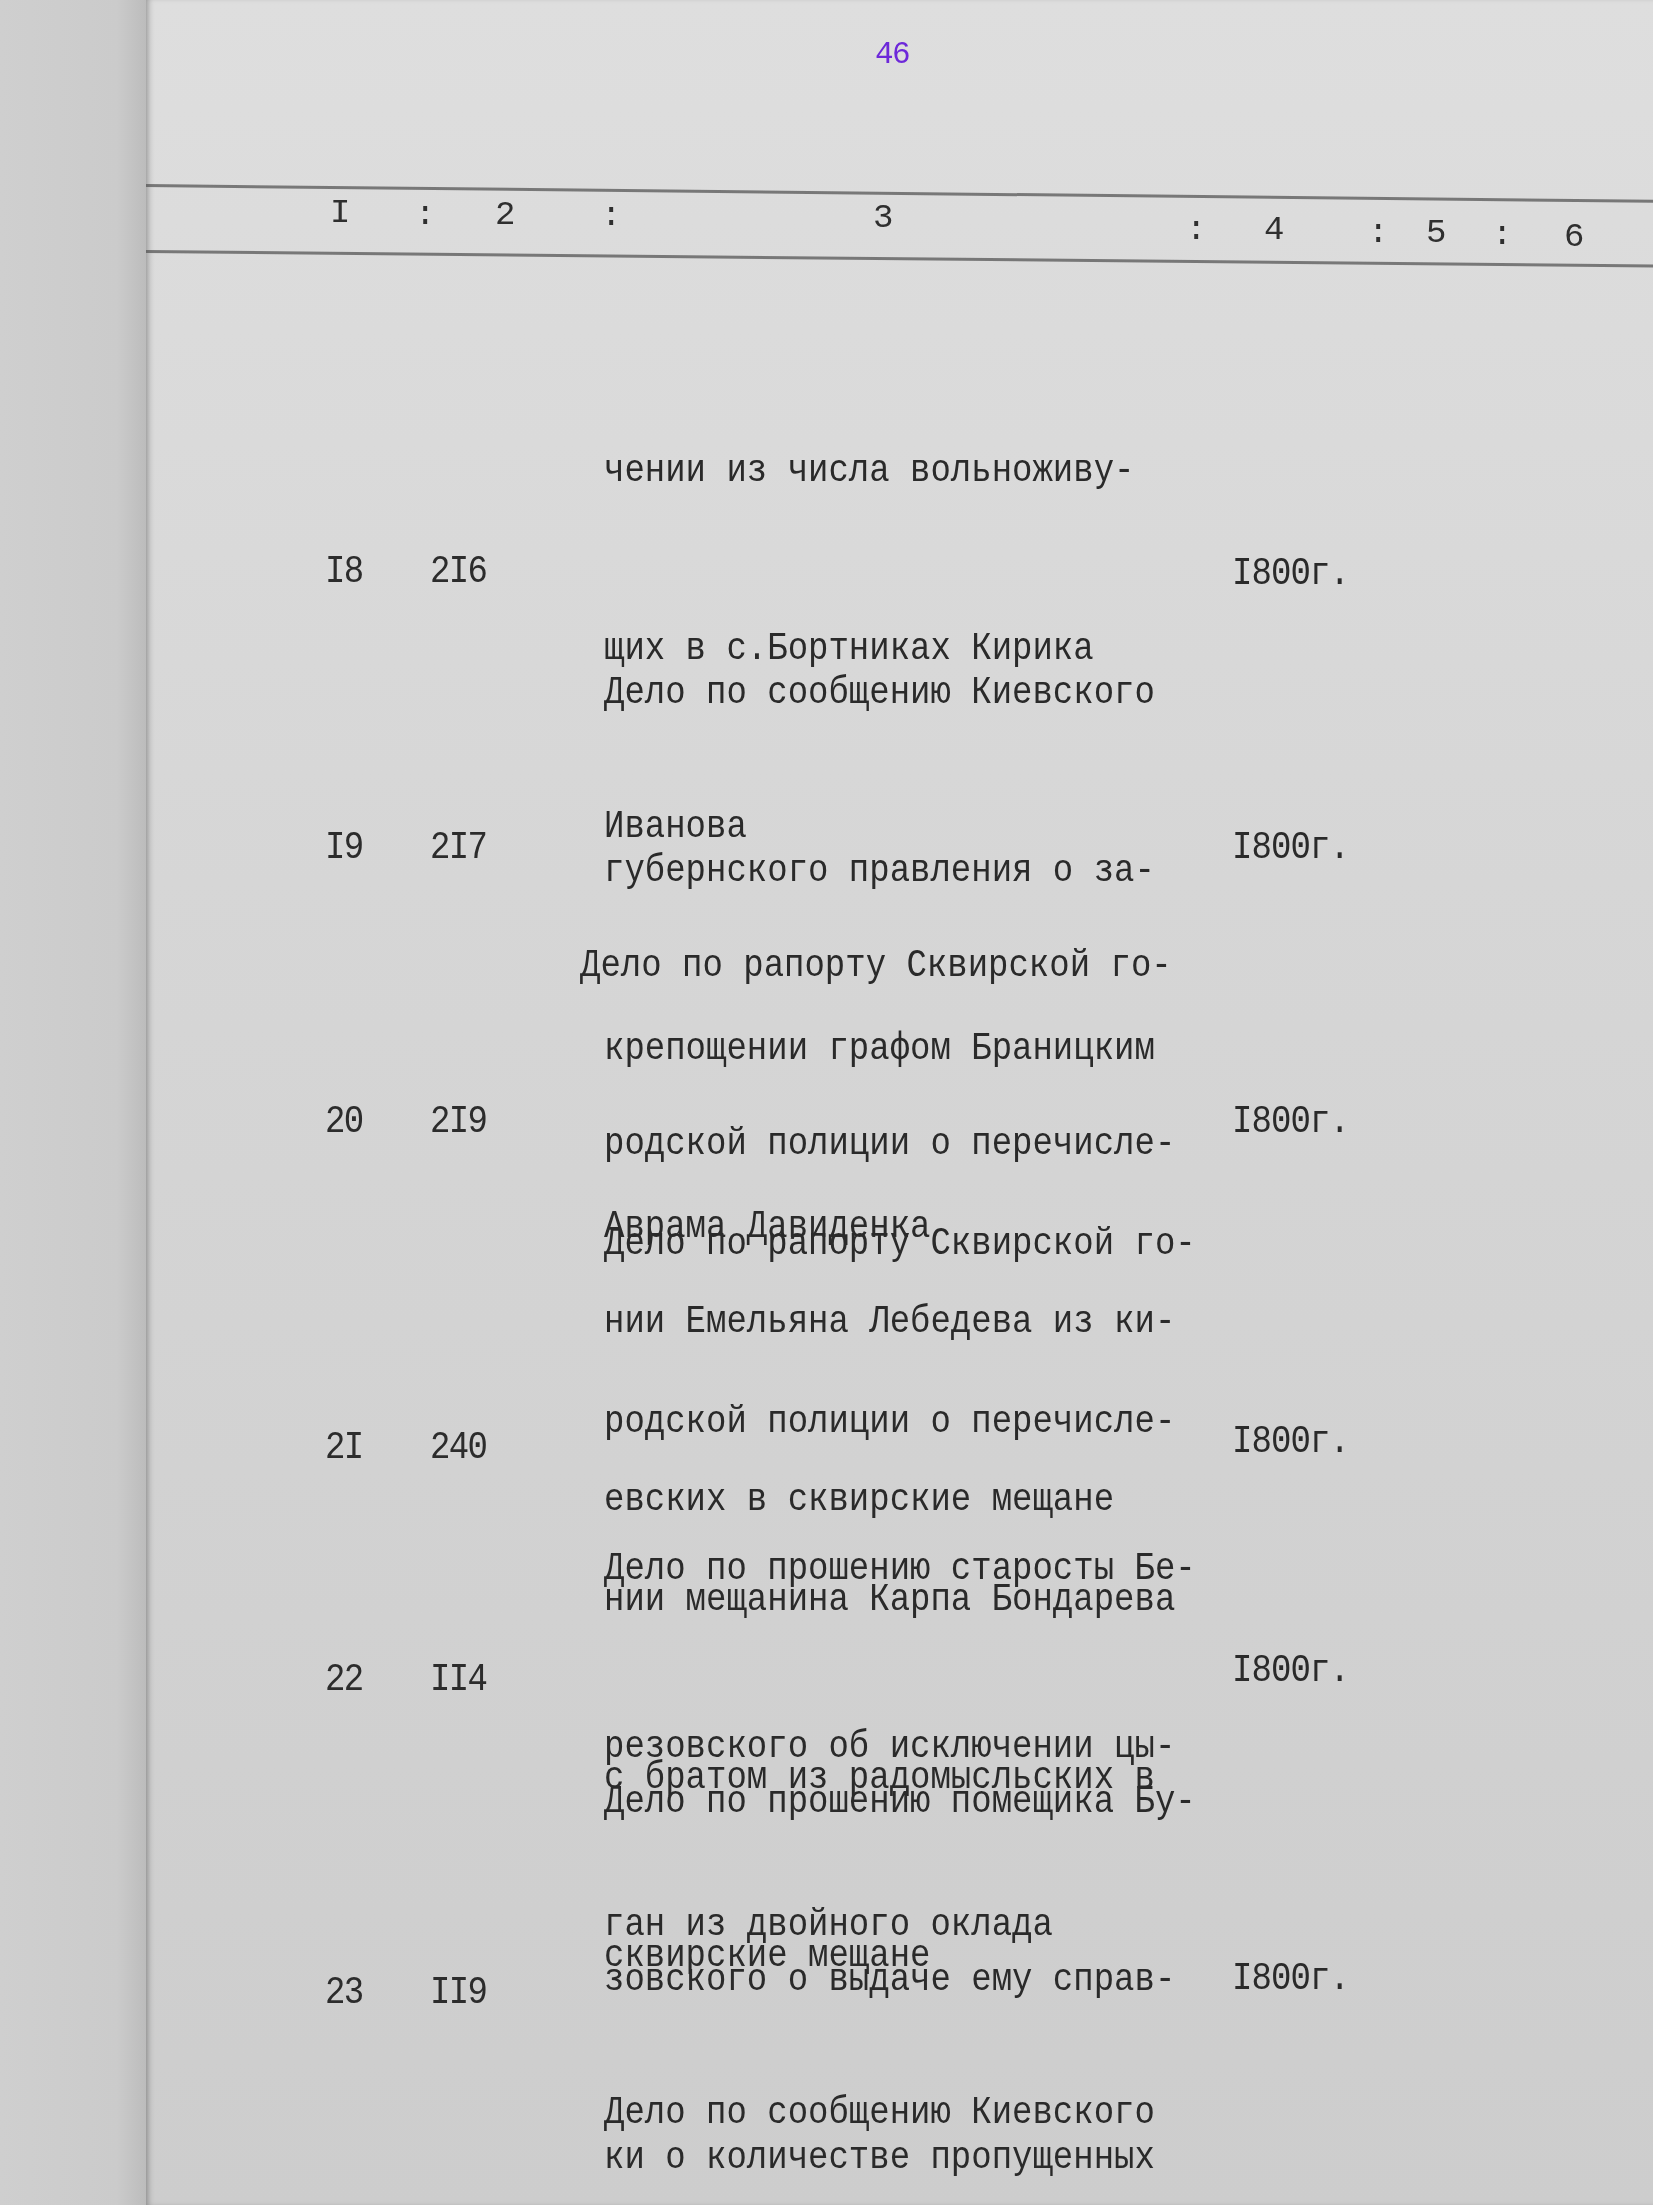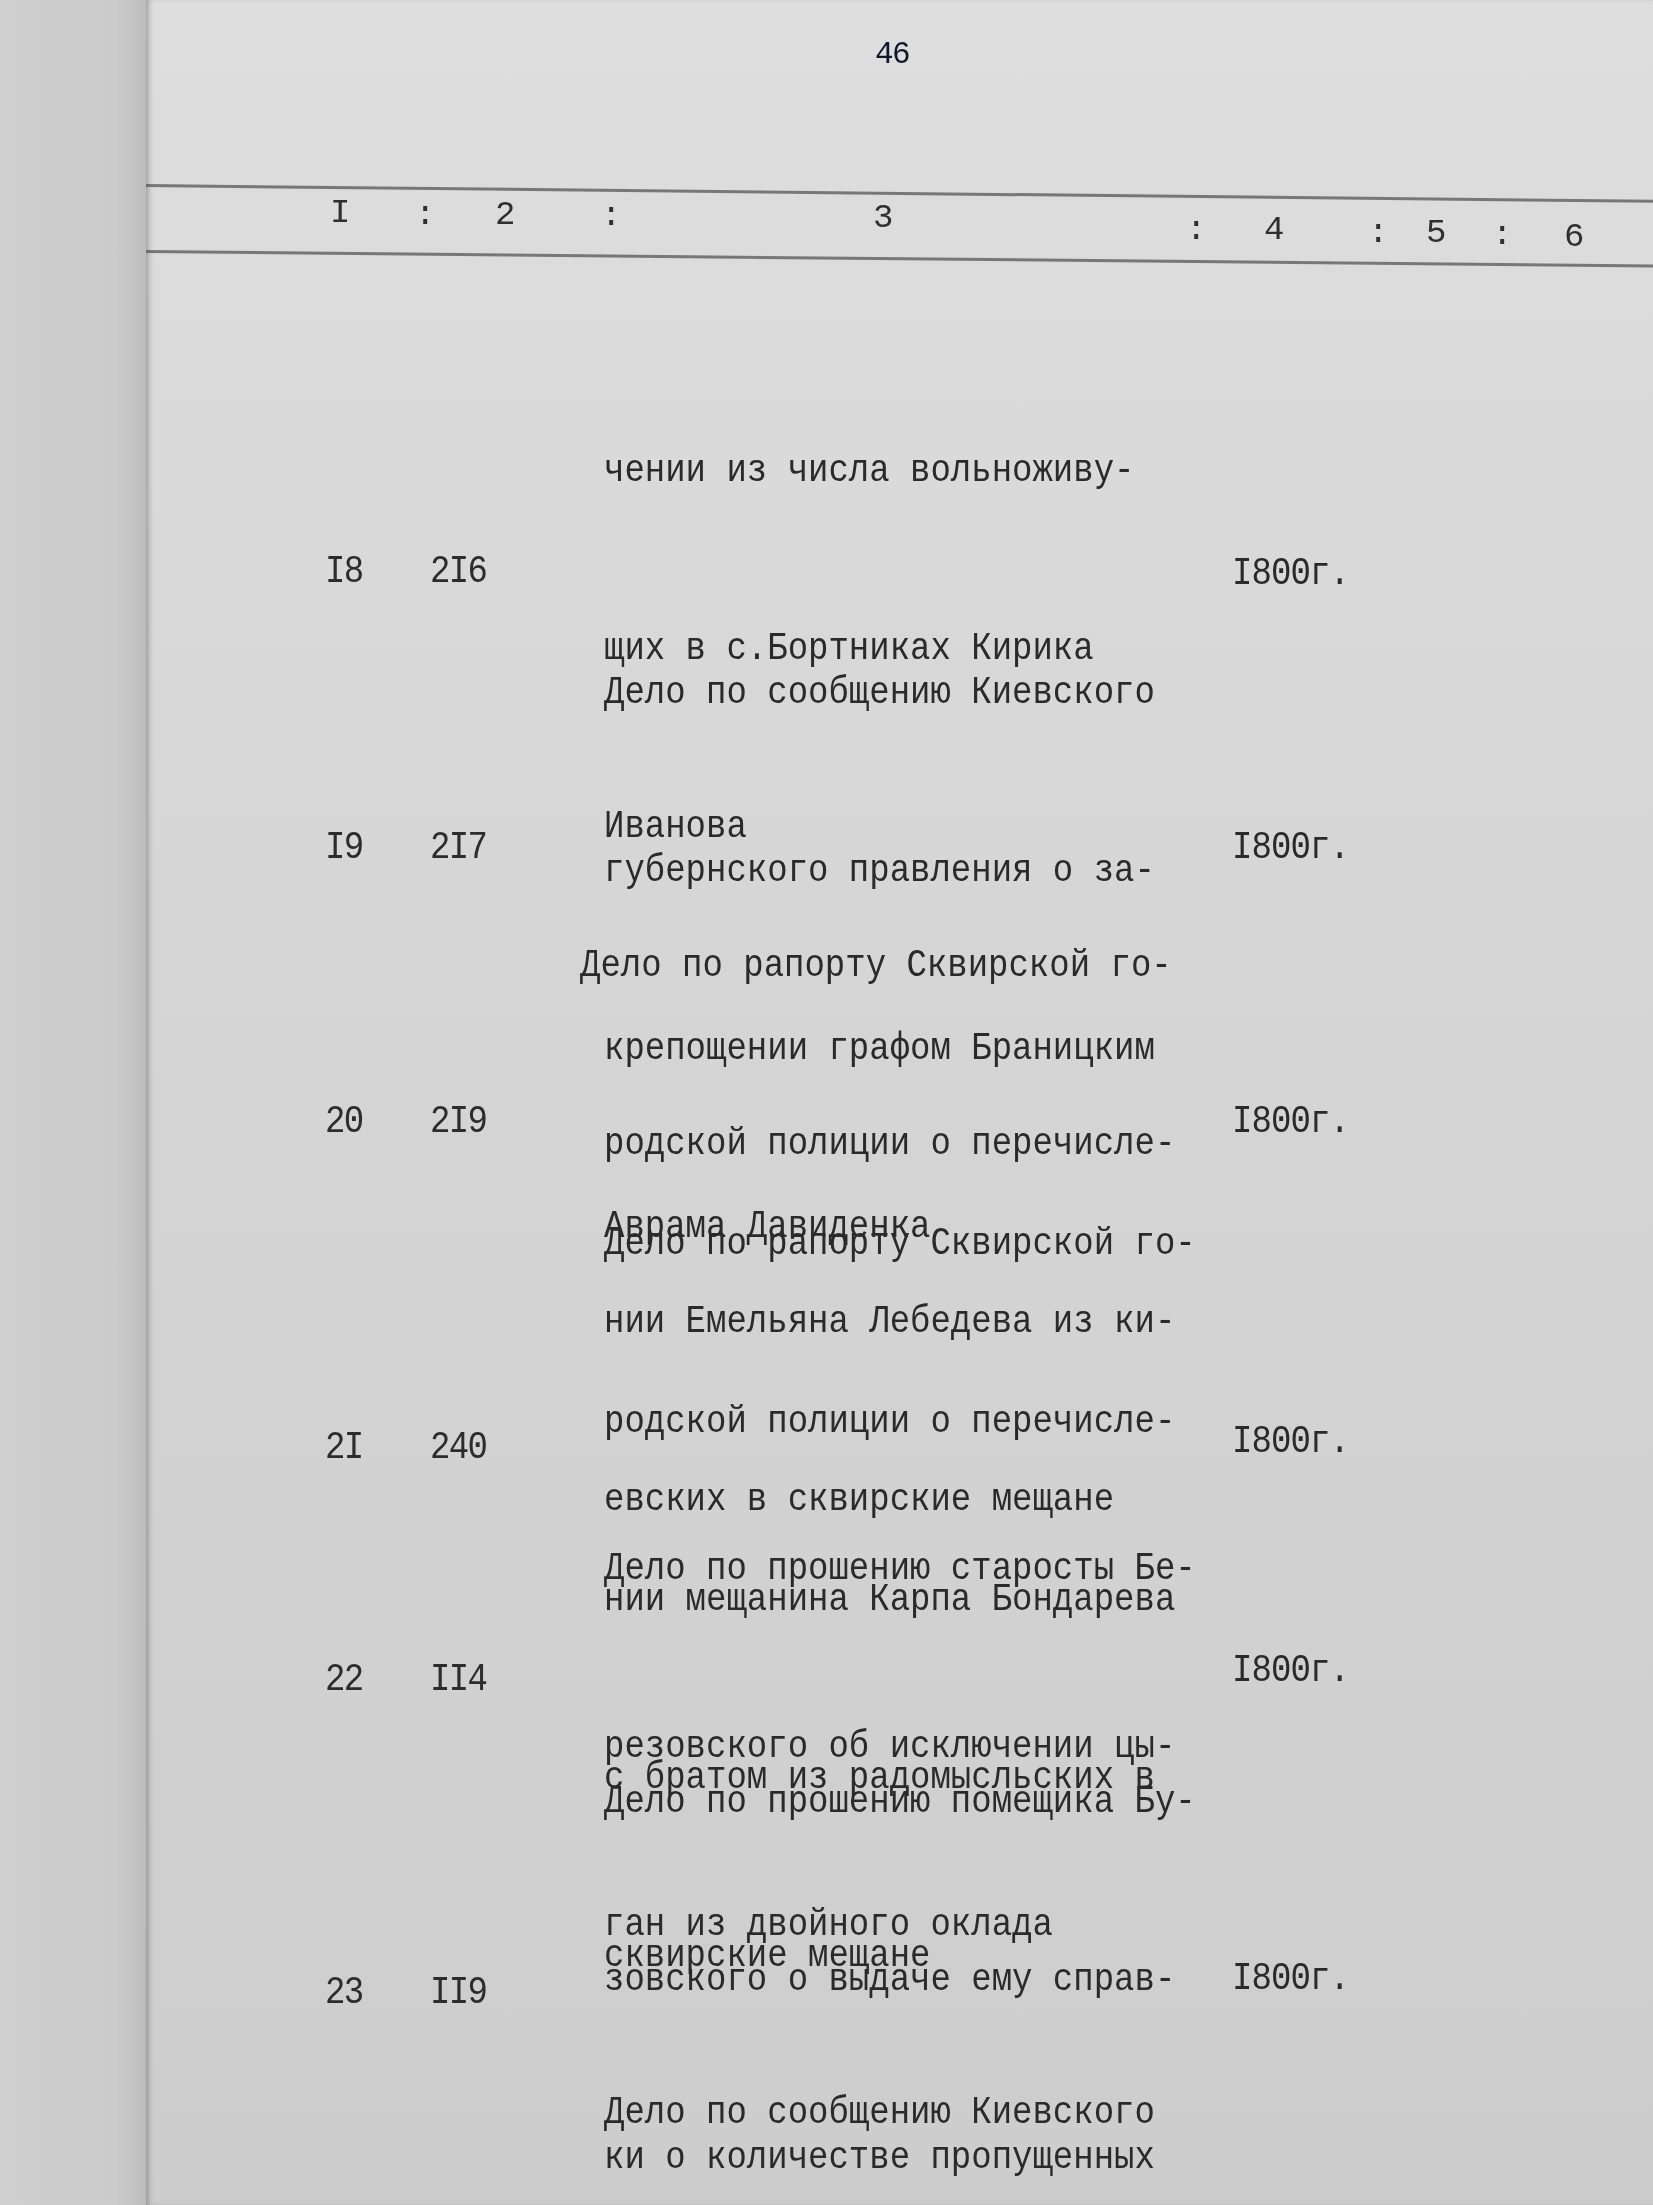--- a/index.html
+++ b/index.html
@@ -26,21 +26,21 @@
       left: 146px; top: 0;
       width: 1508px; height: 2205px;
       background: linear-gradient(to bottom, #dedede 0%, #d6d6d6 40%, #cdcdcd 100%);
       box-shadow: inset 5.1px 0 6.8px -3.4px rgba(0,0,0,0.35);
     }
     .page-number {
       position: absolute;
       left: 875px; top: 37px;
       font-size: 31px;
       letter-spacing: -1.7px;
-      color: #0f172a;
+      color: #6d28d9;
     }
     .header-rule {
       position: absolute;
       left: 146px;
       width: 1508px;
       height: 2.6px;
       background: #555;
       opacity: 0.75;
       transform-origin: left center;
     }

